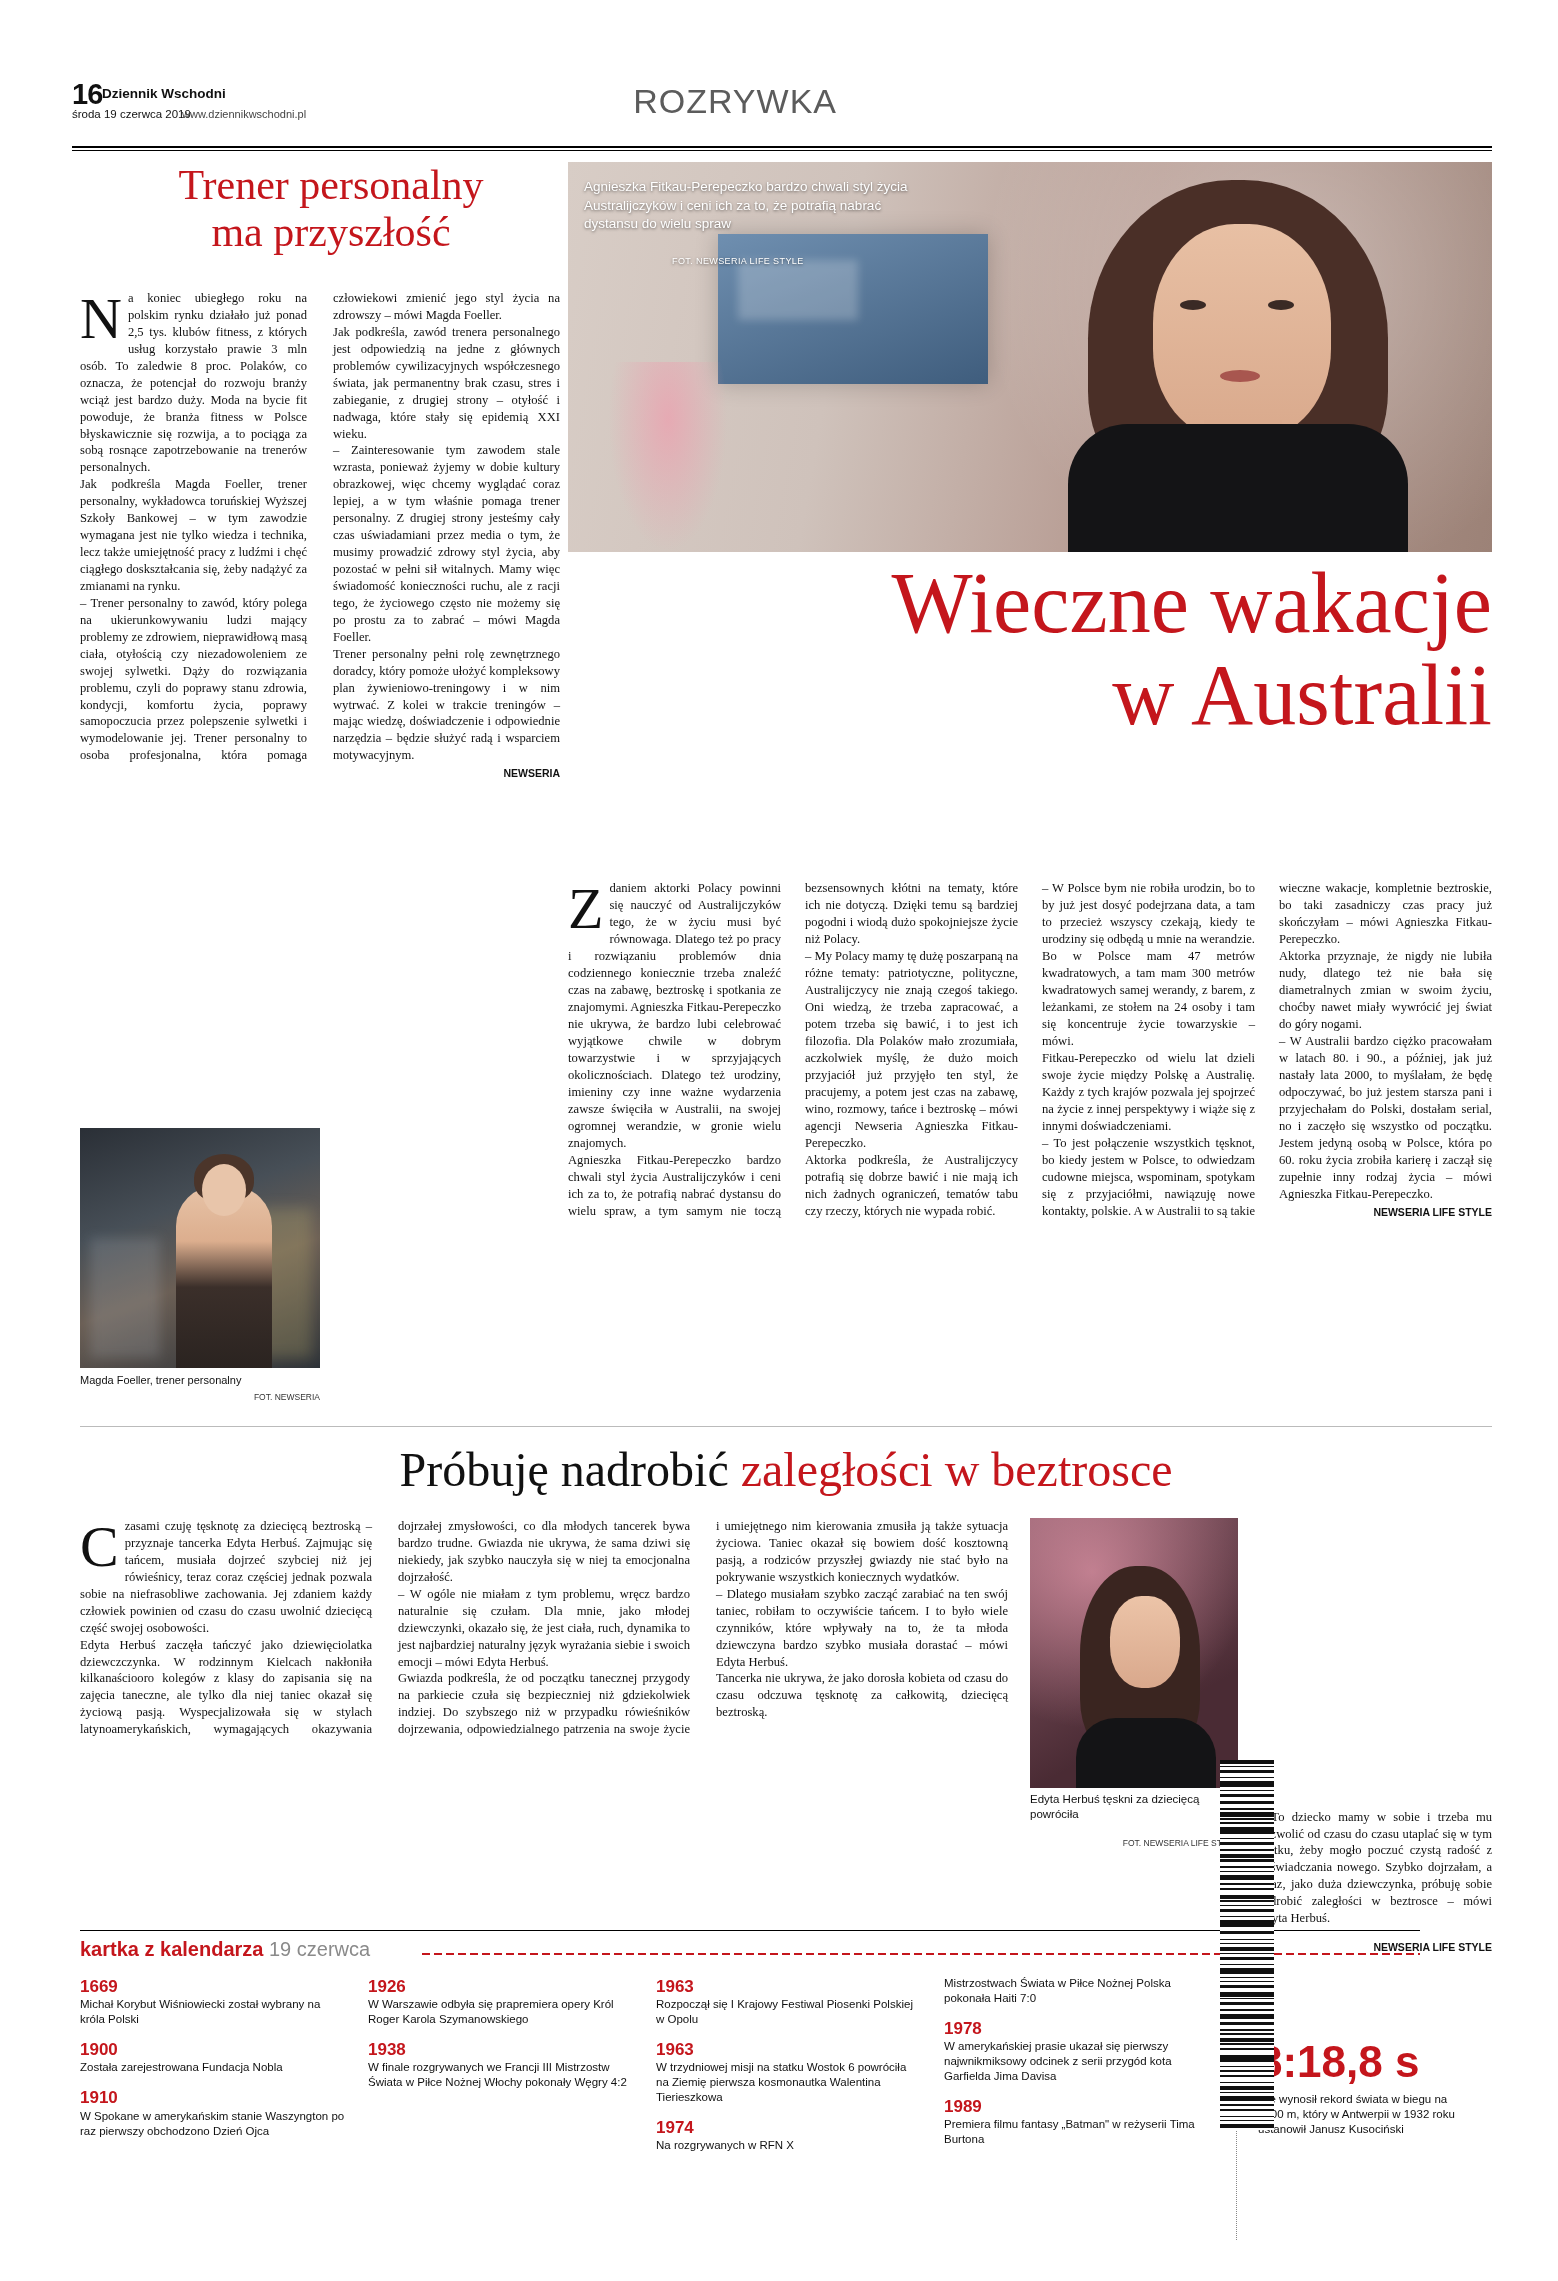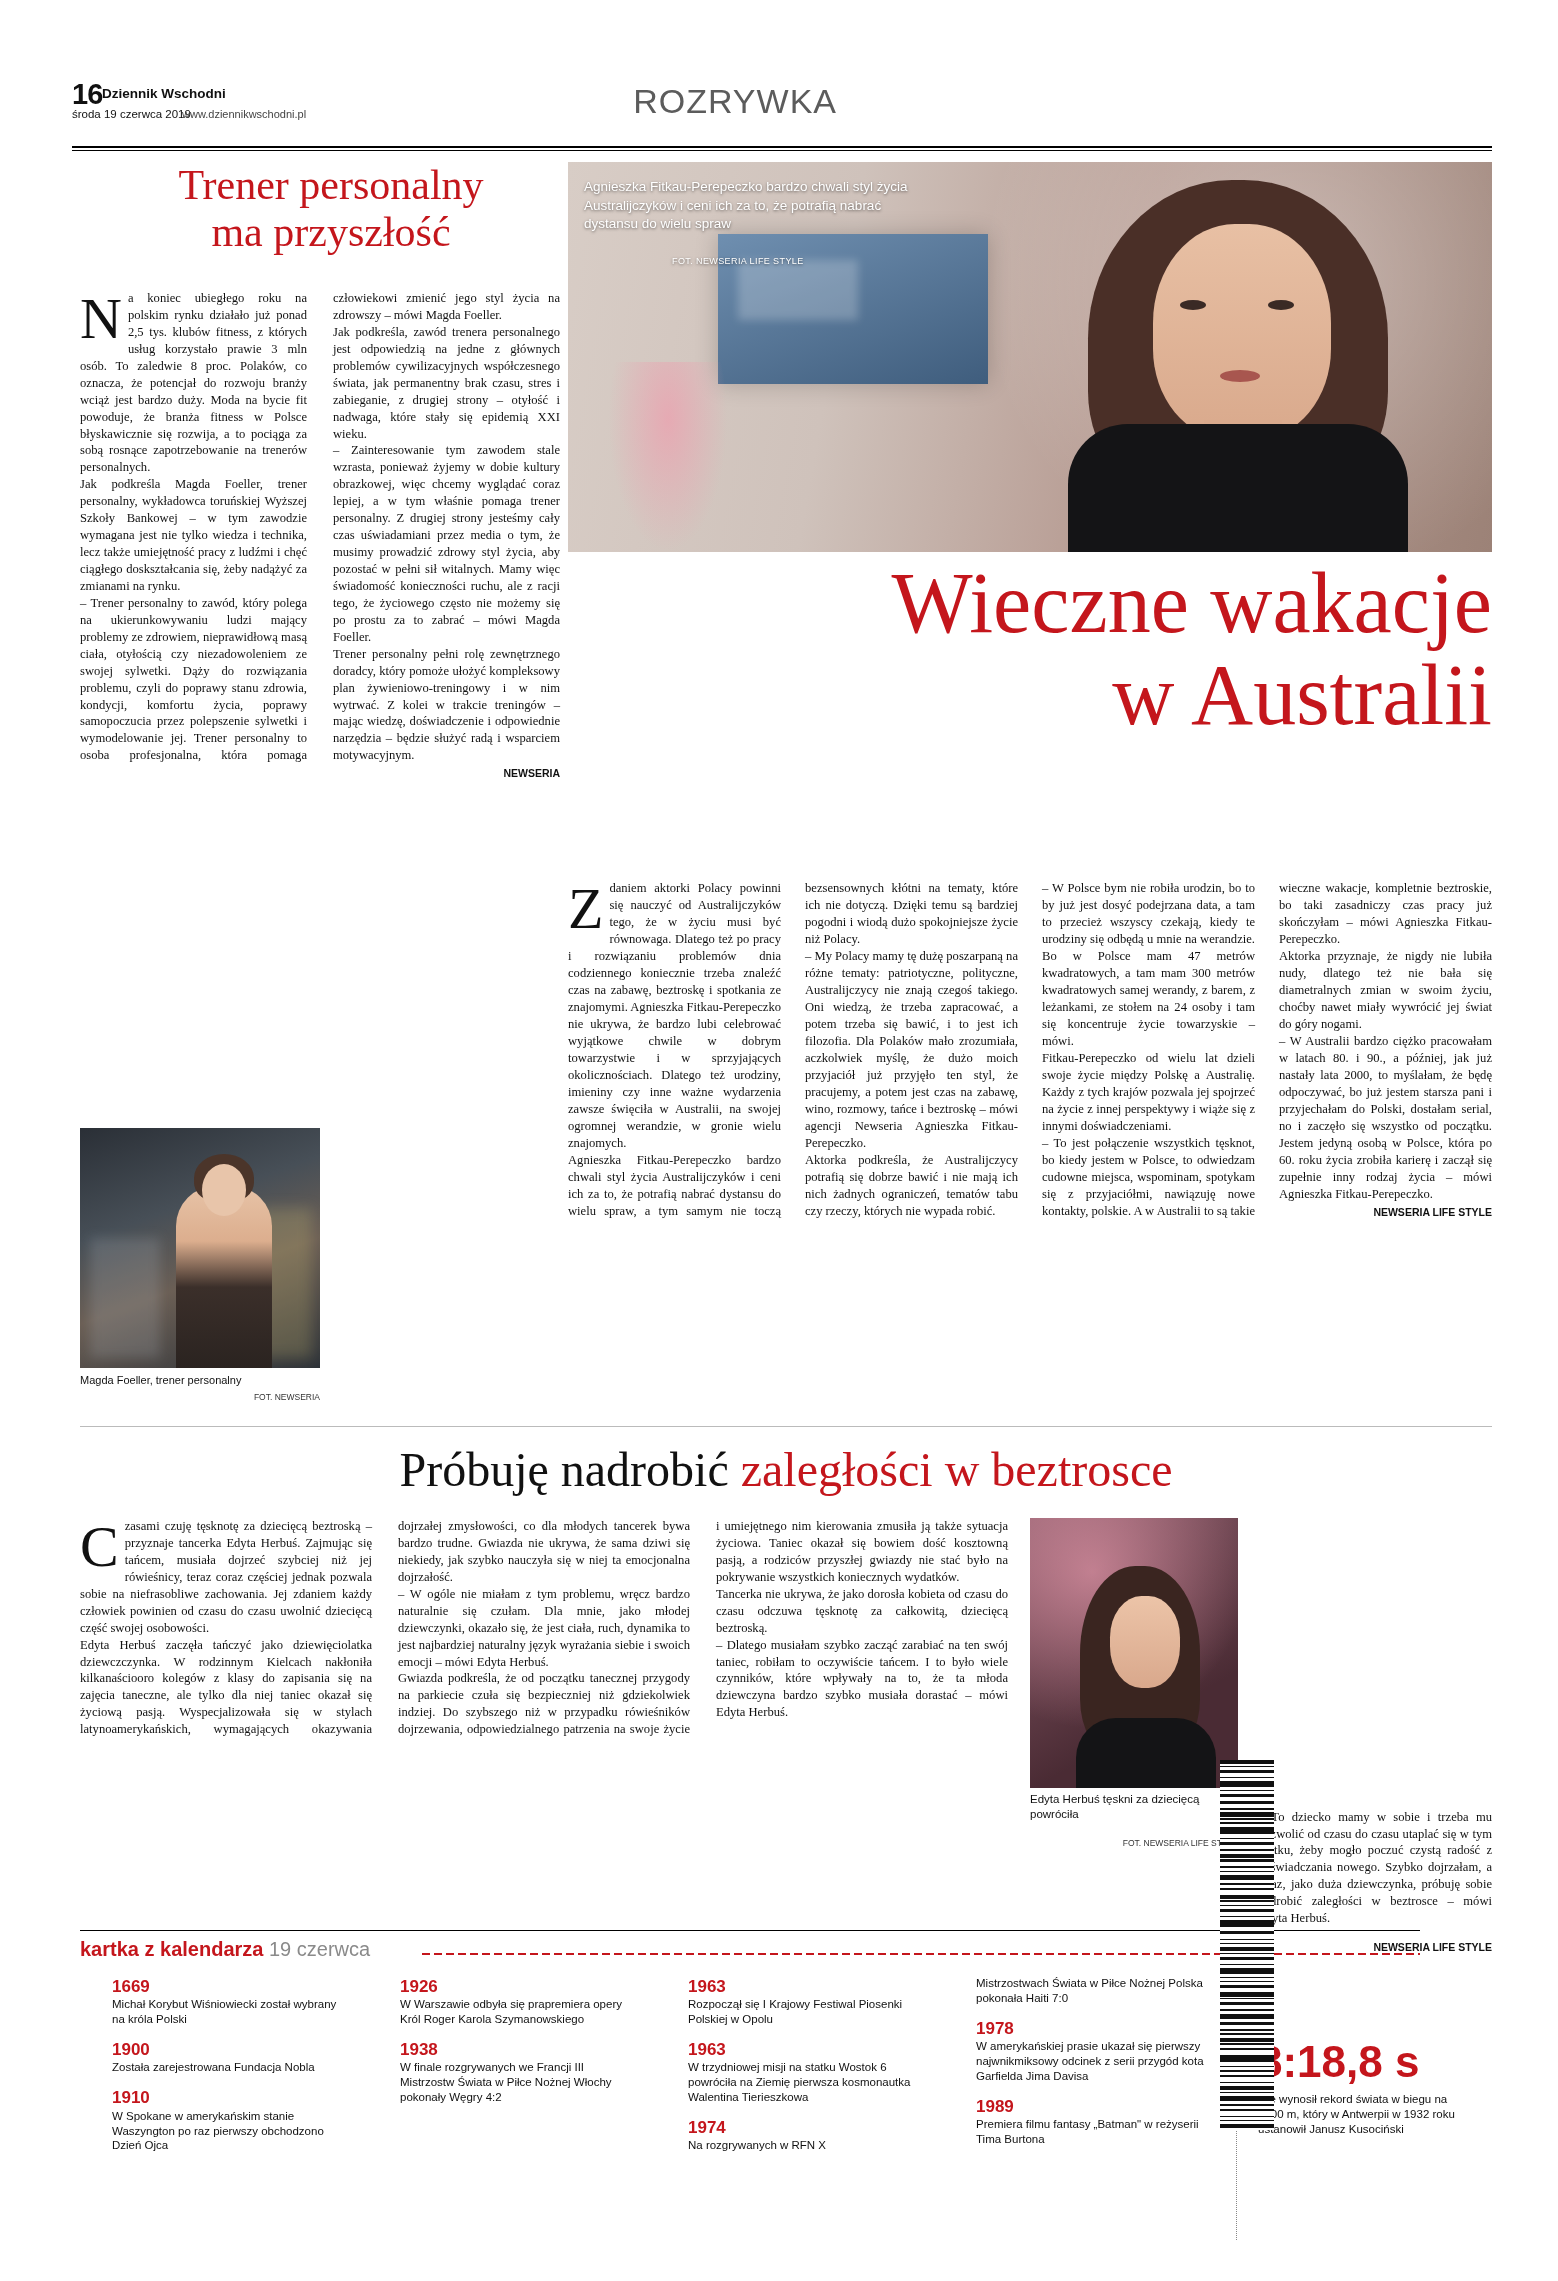--- a/index.html
+++ b/index.html
@@ -303,21 +303,21 @@
   .cal-dots {
     position:absolute; left:420px; top:1952px; width:1000px; height:4px;
     background-image:radial-gradient(#c4161c 45%, transparent 46%);
     background-size:12px 4px; background-repeat:repeat-x;
   }
   .cal-cols {
     position:absolute; left:80px; top:1976px; width:1152px;
     display:flex; gap:0px;
   }
   .cal-col { width:288px; padding-right:22px; }
-  .cal-item { margin-bottom:12px;margin-left:32px; }
+  .cal-item { margin-bottom:12px; }
   .cal-year {
     color:#c4161c; font-weight:bold;
     font-family:"Liberation Sans", sans-serif;
     font-size:17px; line-height:1.25;
   }
   .cal-text {
     font-family:"Liberation Sans", sans-serif;
     font-size:11.5px; line-height:1.3;
   }
   .cal-sep-v {
@@ -425,22 +425,22 @@
   <div class="h2-rule-top"></div>
   <div class="h2-wrap">
     <span class="black">Próbuję nadrobić </span><span class="red">zaległości w beztrosce</span>
   </div>
 
   <div class="art3">
     <p><span class="dropcap">C</span><span>zasami czuję tęsknotę za dziecięcą beztroską – przyznaje tancerka Edyta Herbuś. Zajmując się tańcem, musiała dojrzeć szybciej niż jej rówieśnicy, teraz coraz częściej jednak pozwala sobie na niefrasobliwe zachowania. Jej zdaniem każdy człowiek powinien od czasu do czasu uwolnić dziecięcą część swojej osobowości.</span></p>
     <p>Edyta Herbuś zaczęła tańczyć jako dziewięciolatka dziewczczynka. W rodzinnym Kielcach nakłoniła kilkanaściooro kolegów z klasy do zapisania się na zajęcia tanecz­ne, ale tylko dla niej taniec okazał się życiową pasją. Wyspecjalizowała się w stylach latynoamerykańskich, wymagających okazywania dojrzałej zmysłowości, co dla młodych tancerek bywa bardzo trudne. Gwiazda nie ukrywa, że sama dziwi się niekiedy, jak szybko nauczyła się w niej ta emocjonalna dojrzałość.</p>
     <p>– W ogóle nie miałam z tym problemu, wręcz bardzo naturalnie się czułam. Dla mnie, jako młodej dziewczynki, okazało się, że jest ciała, ruch, dynamika to jest najbardziej naturalny język wyrażania siebie i swoich emocji – mówi Edyta Herbuś.</p>
     <p>Gwiazda podkreśla, że od początku tanecznej przygody na parkiecie czuła się bezpieczniej niż gdziekolwiek indziej. Do szybszego niż w przypadku rówieśników dojrzewania, odpowiedzialnego patrzenia na swoje życie i umiejętnego nim kierowania zmusiła ją także sytuacja życiowa. Taniec okazał się bowiem dość kosztowną pasją, a rodziców przyszłej gwiazdy nie stać było na pokrywanie wszystkich koniecznych wydatków.</p>
+    <p>– Dlatego musiałam szybko zacząć zarabiać na ten swój taniec, robiłam to oczywiście tańcem. I to było wiele czynników, które wpływały na to, że ta młoda dziewczyna bardzo szybko musiała dorastać – mówi Edyta Herbuś.</p>
     <p>Tancerka nie ukrywa, że jako dorosła kobieta od czasu do czasu odczuwa tęsknotę za całkowitą, dziecięcą beztroską.</p>
-    <p>– Dlatego musiałam szybko zacząć zarabiać na ten swój taniec, robiłam to oczywiście tańcem. I to było wiele czynników, które wpływały na to, że ta młoda dziewczyna bardzo szybko musiała dorastać – mówi Edyta Herbuś.</p>
   </div>
 
   <div class="photo-edyta">
     <div class="bg"></div>
     <div class="hair"></div>
     <div class="face"></div>
     <div class="body"></div>
   </div>
   <div class="caption-edyta">Edyta Herbuś tęskni za dziecięcą powróciła</div>
   <div class="credit-edyta">FOT. NEWSERIA LIFE STYLE</div>

